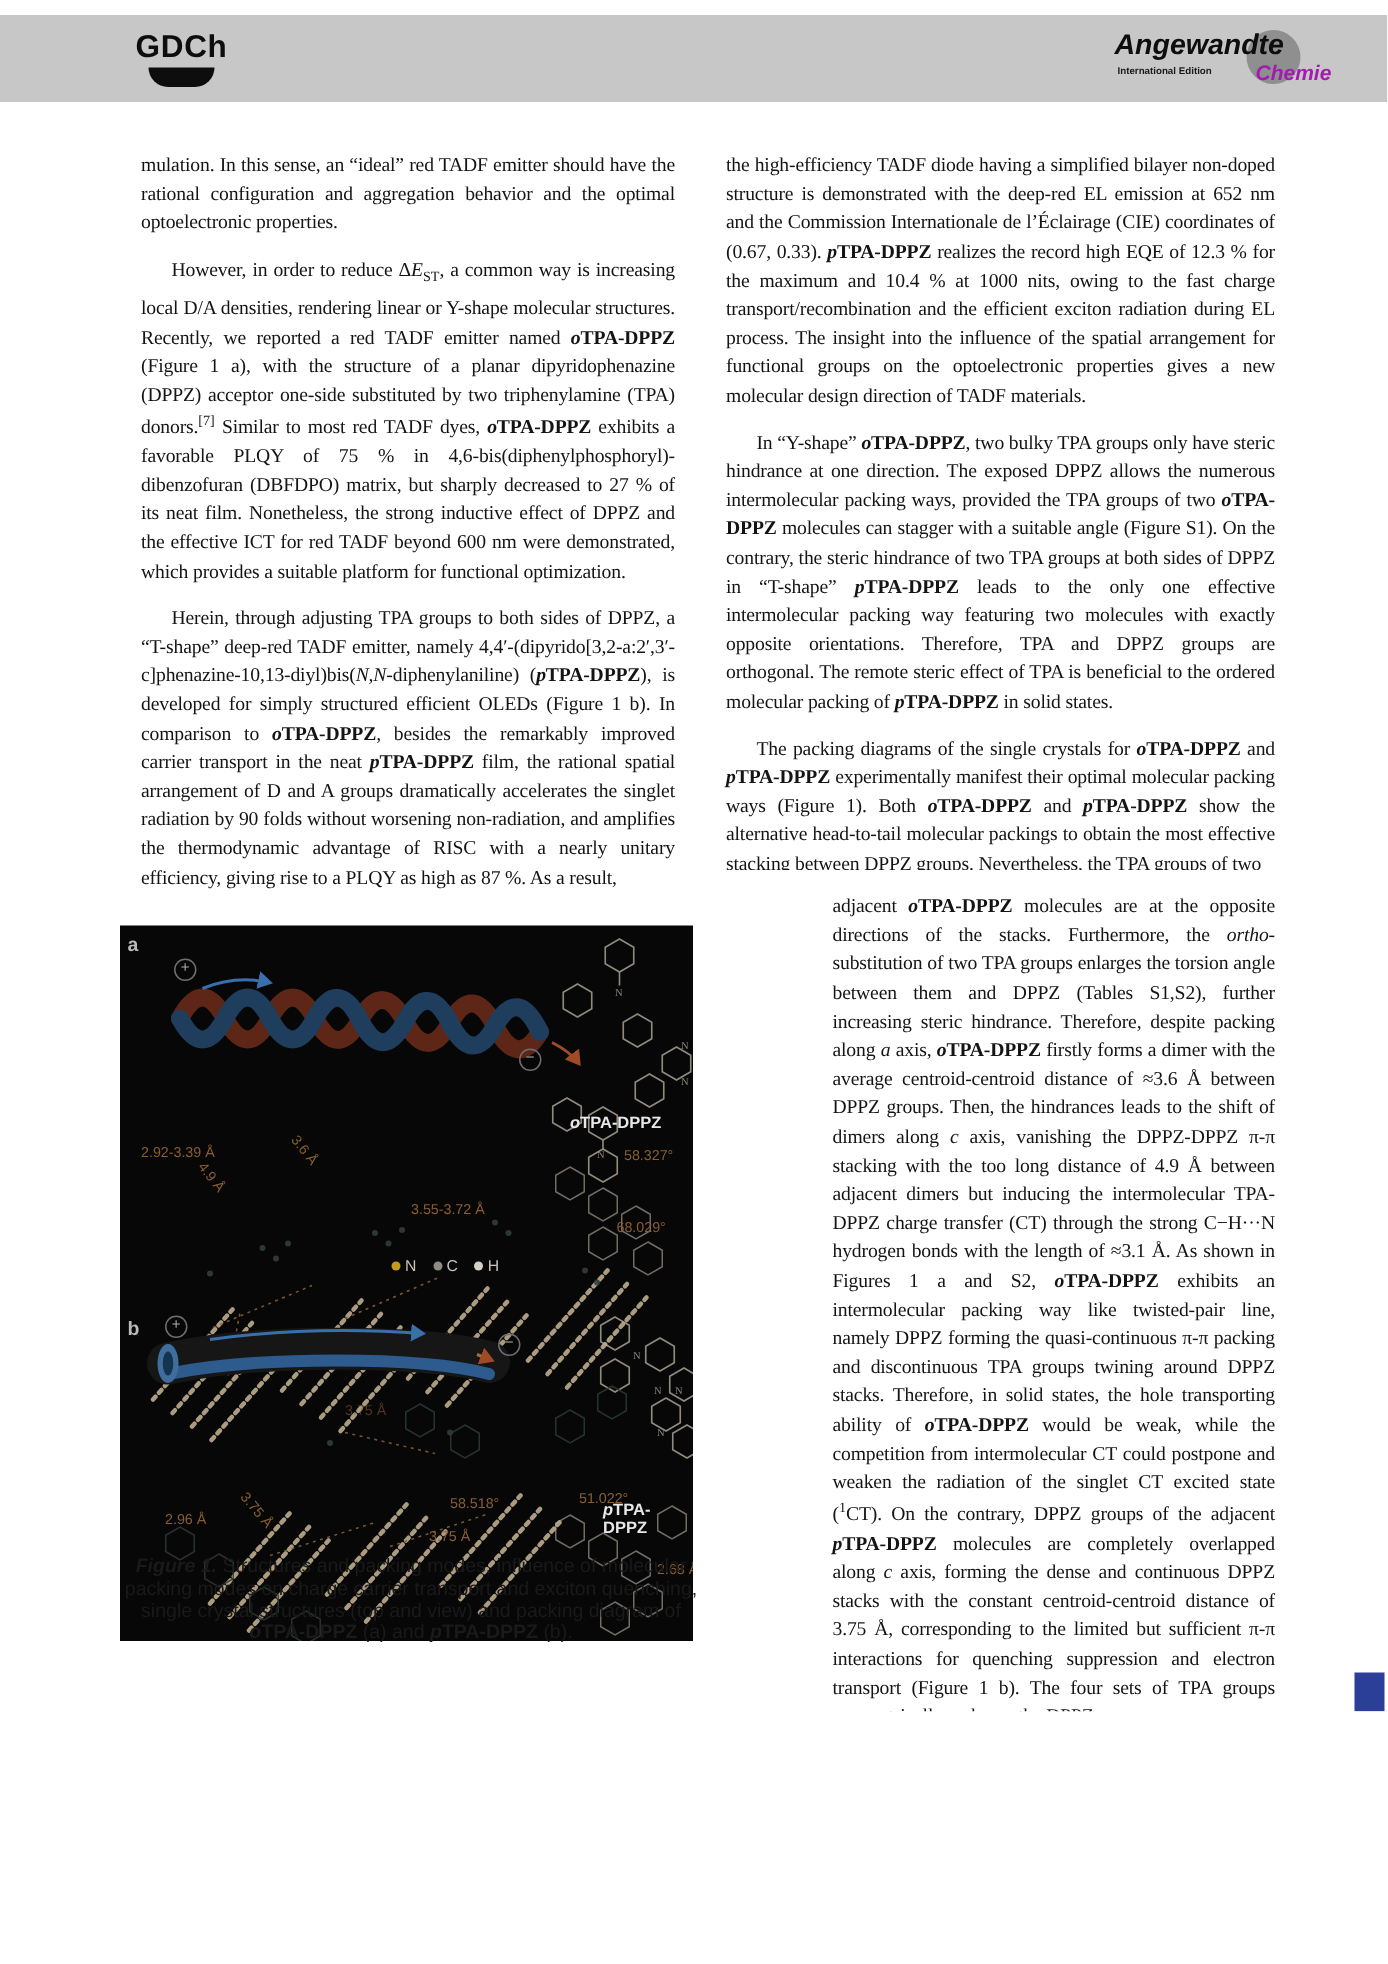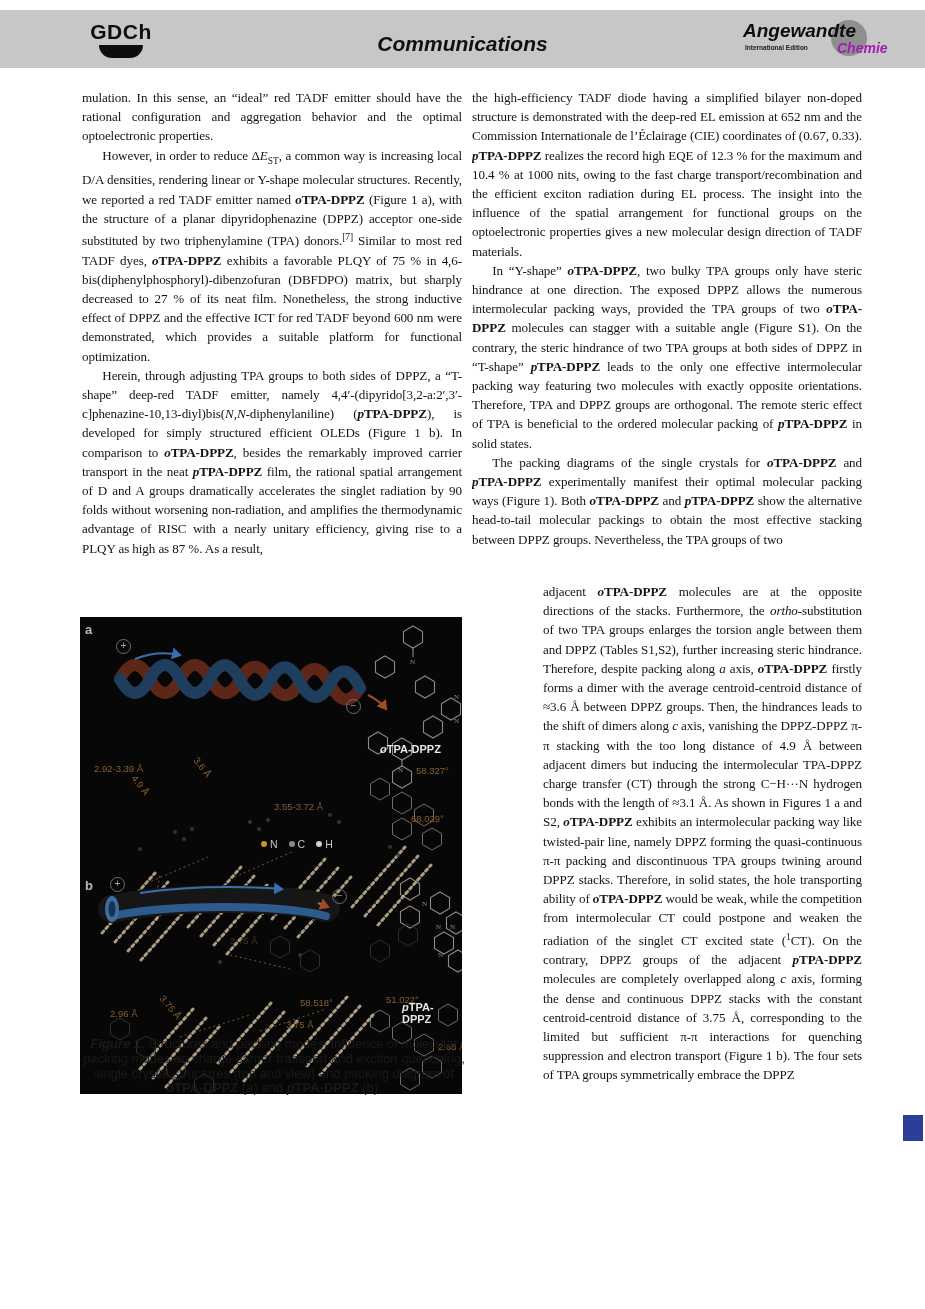--- a/index.html
+++ b/index.html
@@ -21,21 +21,21 @@
       font-weight:700;font-size:6.5px;color:#1a1a1a;}
   .angw-line3{position:absolute;left:94px;top:22px;font-family:"Liberation Sans",sans-serif;
       font-weight:700;font-style:italic;font-size:14px;color:#a21caf;}
 
   
   .col{position:absolute;font-size:13.1px;line-height:19.2px;text-align:justify;
        letter-spacing:-0.1px;color:#141414;overflow:hidden;}
   #col-left{left:82px;top:88px;width:380px;height:524px;}
   #col-right-wide{left:472px;top:88px;width:390px;height:492px;}
   #col-right-narrow{left:543px;top:582px;width:319px;height:578px;}
-  .col p{margin:0;}
+  .col p{margin:12px;}
   .indent{text-indent:1.55em;}
   .b{font-weight:700;}
   .i{font-style:italic;}
   .sub{vertical-align:sub;font-size:.72em;letter-spacing:0;}
   .sup{vertical-align:super;font-size:.72em;letter-spacing:0;}
 
   
   #figure1{position:absolute;left:80px;top:617px;width:382px;height:477px;background:#070707;}
   #figure1 svg{position:absolute;left:0;top:0;}
   .panel-label{position:absolute;font-family:"Liberation Sans",sans-serif;font-weight:700;
@@ -69,21 +69,20 @@
 </head>
 <body>
 
 <div id="page">
 
   <div class="band"></div>
   <div class="gdch">
     <div class="gdch-text">GDCh</div>
     <div class="gdch-bowl"></div>
   </div>
-  <div class="comm-title">Communications</div>
   <div class="angw">
     <div class="angw-globe"></div>
     <div class="angw-line1">Angewandte</div>
     <div class="angw-line2">International Edition</div>
     <div class="angw-line3">Chemie</div>
   </div>
 
   <div id="col-left" class="col">
     <p><span>mulation. In this sense, an “ideal” red TADF emitter should have the rational configuration and aggregation behavior and the optimal optoelectronic properties.</span></p>
     <p class="indent"><span>However, in order to reduce Δ</span><span class="i">E</span><span class="sub">ST</span><span>, a common way is increasing local D/A densities, rendering linear or Y-shape molecular structures. Recently, we reported a red TADF emitter named </span><span class="b i">o</span><span class="b">TPA-DPPZ</span><span> (Figure 1 a), with the structure of a planar dipyridophenazine (DPPZ) acceptor one-side substituted by two triphenylamine (TPA) donors.</span><span class="sup">[7]</span><span> Similar to most red TADF dyes, </span><span class="b i">o</span><span class="b">TPA-DPPZ</span><span> exhibits a favorable PLQY of 75 % in 4,6-bis(diphenylphosphoryl)-dibenzofuran (DBFDPO) matrix, but sharply decreased to 27 % of its neat film. Nonetheless, the strong inductive effect of DPPZ and the effective ICT for red TADF beyond 600 nm were demonstrated, which provides a suitable platform for functional optimization.</span></p>

